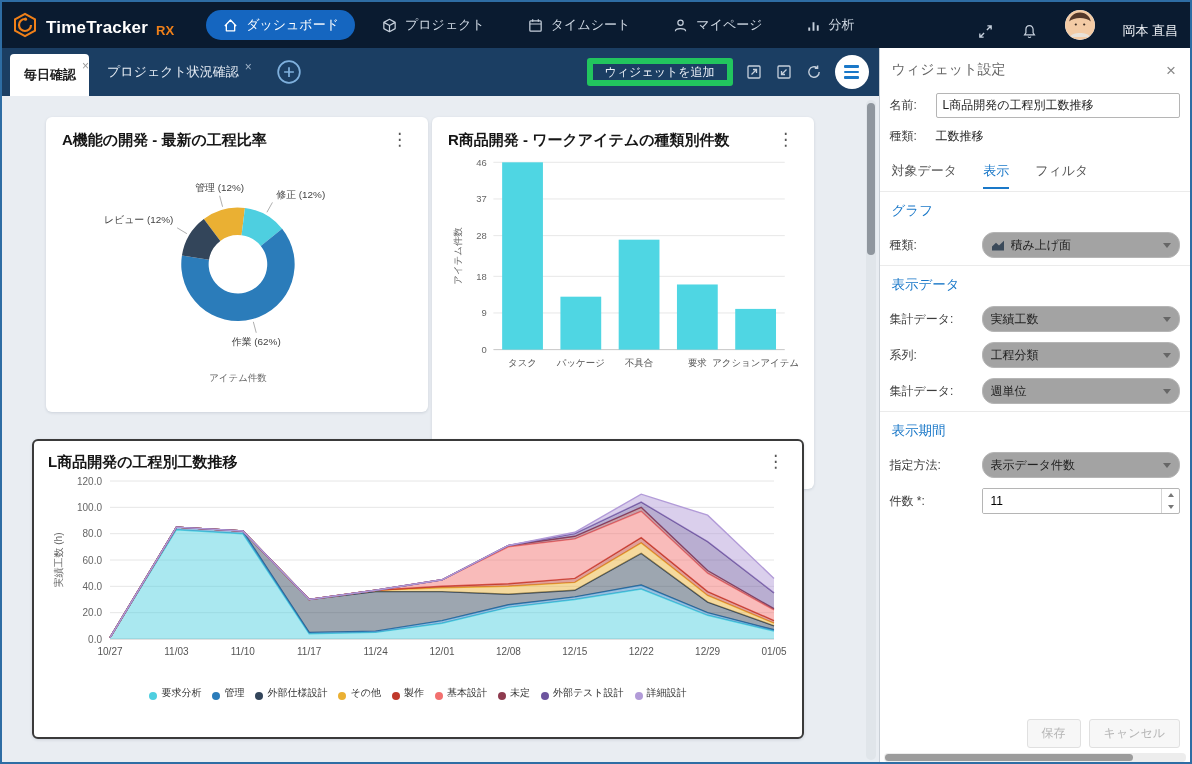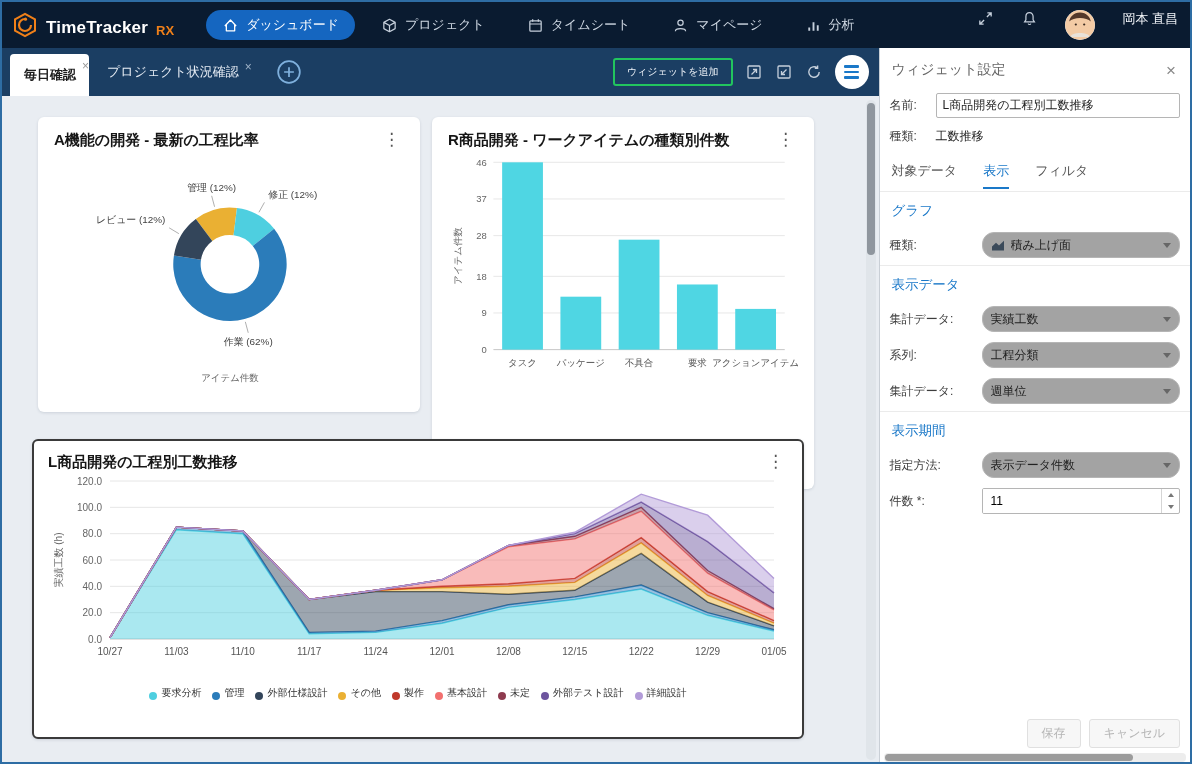--- a/index.html
+++ b/index.html
@@ -9,49 +9,49 @@
 svg text{font-family:inherit}
 
 
 .topnav{height:46px;background:#0a1b30;display:flex;align-items:center;color:#cfd8e3;padding:0 10px;gap:2px}
 .brand{display:flex;align-items:flex-end;gap:8px;margin-right:30px;cursor:pointer}
 .brand-name{font-size:17px;font-weight:bold;color:#fff;letter-spacing:.2px}
 .brand-suffix{color:#f08019;font-weight:bold;font-size:13px}
 .nav-items{display:flex;align-items:flex-end;gap:10px}
 .nav-item{display:flex;align-items:center;gap:7px;padding:6px 16px;font-size:13px;color:#cfd8e3;cursor:pointer;border-radius:16px;white-space:nowrap}
 .nav-item.active{background:#1566c0;color:#fff}
-.topnav-right{margin-left:auto;display:flex;align-items:flex-start;gap:27px;padding-right:2px}
+.topnav-right{margin-left:auto;display:flex;align-items:flex-end;gap:27px;padding-right:2px}
 .user-name{color:#f2f5f9;font-size:13px;white-space:nowrap}
 .avatar{width:30px;height:30px;border-radius:50%;overflow:hidden;background:#dce6f0;flex:0 0 auto}
 
 
 .workarea{display:flex;height:716px}
 .main-col{width:878px;display:flex;flex-direction:column;position:relative}
 
 
 .tabbar{height:48px;background:#1b3e63;display:flex;align-items:flex-end;padding:0 10px 0 8px;gap:8px}
 .tab{display:flex;align-items:center;gap:6px;font-size:13px;cursor:pointer}
 .tab.active{background:#fff;color:#1d1d1d;font-weight:bold;height:42px;padding:0 0 0 14px;border-radius:4px 4px 0 0}
 .tab.inactive{color:#e6ecf4;height:48px;align-items:center;padding:0 10px}
 .tab-close{font-size:12px;color:#999;align-self:flex-start;margin-top:5px;font-weight:normal;cursor:pointer}
 .tab.inactive .tab-close{color:#9fb3c8;align-self:center;margin-top:-10px}
 .add-tab{align-self:center;margin-left:6px;cursor:pointer;display:flex}
 .tabbar-right{margin-left:auto;display:flex;align-items:center;gap:12px;align-self:center}
-.add-widget-btn{background:transparent;border:2px solid #22c55e;border-radius:3px;color:#eef3f9;font-size:10px;height:28px;padding:0 12px;cursor:pointer;font-family:inherit}
+.add-widget-btn{background:transparent;border:6px solid #22c55e;border-radius:3px;color:#eef3f9;font-size:12px;height:28px;padding:0 12px;cursor:pointer;font-family:inherit}
 .tb-icon{cursor:pointer;display:flex}
 .menu-circle{width:34px;height:34px;border-radius:50%;background:#fff;display:flex;flex-direction:column;justify-content:center;align-items:center;gap:3px;cursor:pointer}
 .menu-circle span{display:block;width:15px;height:2.4px;background:#1a78c8;border-radius:1px}
 
 
 .content{flex:1;position:relative;background:#e9edf2;overflow:hidden}
 .card{position:absolute;background:#fff;border-radius:6px;box-shadow:0 1px 3px rgba(30,50,80,.14);padding:14px 16px 10px 16px}
 .card-head{display:flex;align-items:flex-start;justify-content:space-between}
 .card-title{font-size:15px;font-weight:bold;color:#161616;line-height:1.2}
 .kebab{font-size:17px;color:#555;cursor:pointer;line-height:1;padding:0 4px}
-.card1{left:36px;top:21px;width:382px;height:295px}
+.card1{left:44px;top:21px;width:382px;height:295px}
 .card2{left:430px;top:21px;width:382px;height:372px}
 .card3{left:30px;top:343px;width:772px;height:300px;border:2px solid #3a3a3a;padding:12px 14px 8px 14px}
 .legend{display:flex;align-items:center;justify-content:center;gap:11px;margin-top:3px;flex-wrap:nowrap}
 .lg-item{display:flex;align-items:flex-end;gap:4px;font-size:10px;color:#333;white-space:nowrap;cursor:pointer}
 .lg-dot{width:8px;height:8px;border-radius:50%;flex:0 0 auto}
 .ax{font-size:10px;fill:#666}
 .axc{font-size:10px;fill:#555}
 .chart-label{font-size:10.5px;fill:#444}
 
 

